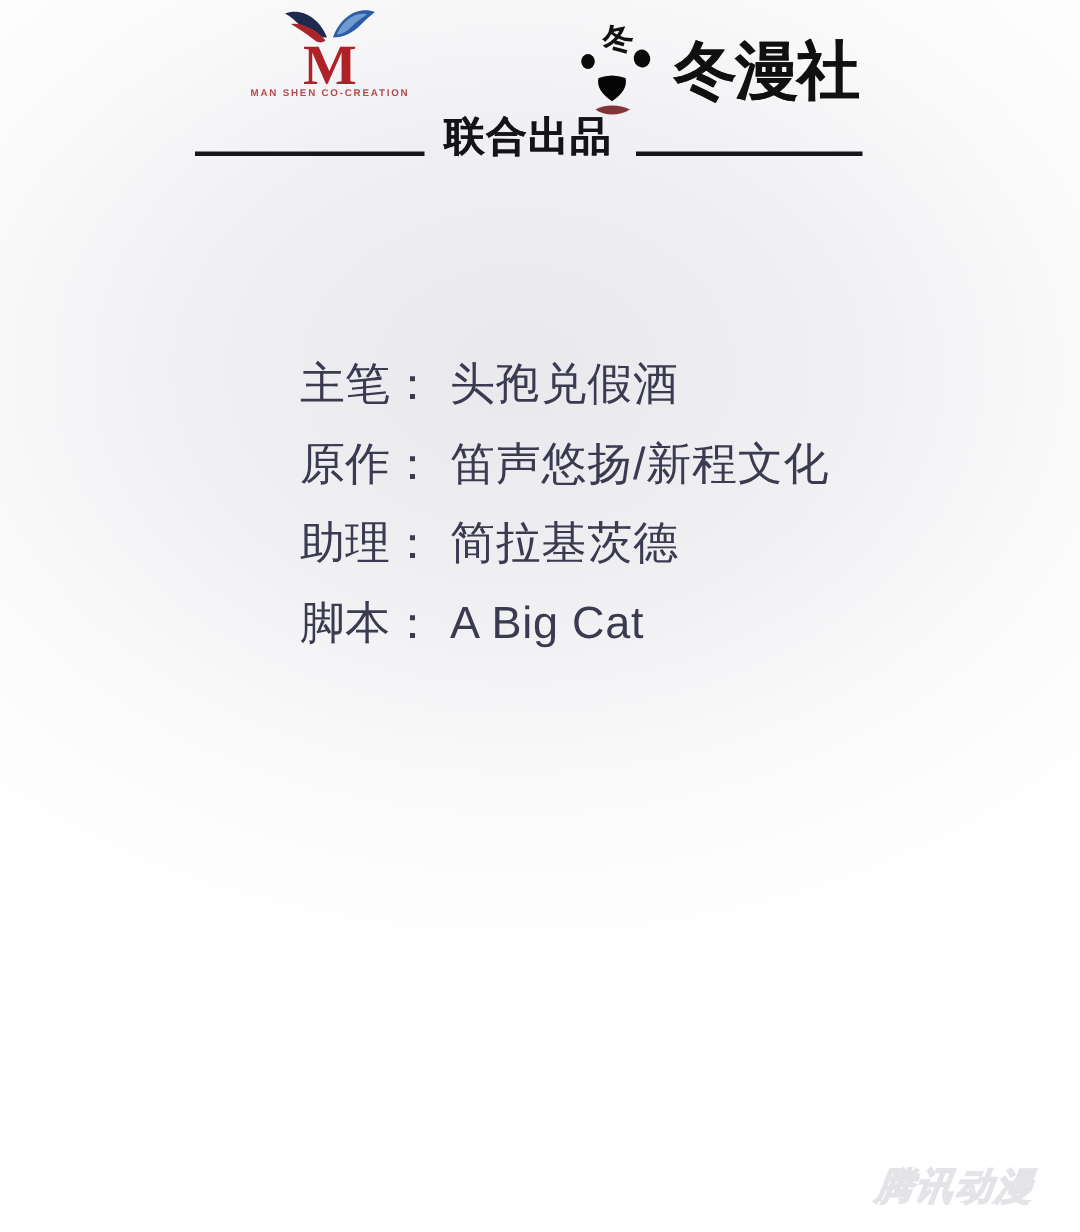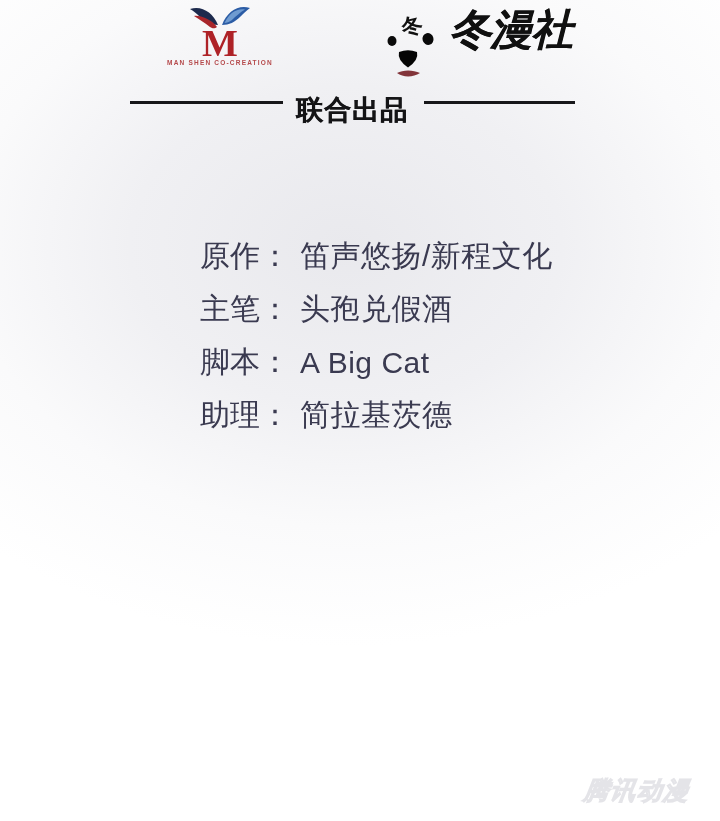--- a/index.html
+++ b/index.html
@@ -22,33 +22,32 @@
     letter-spacing:0px;white-space:nowrap;
   }
   .logo-left .en-name{
     font-size:6.5px;font-weight:bold;color:#b5494b;letter-spacing:1.2px;
     margin-top:1px;white-space:nowrap;
   }
 
   .logo-right{position:absolute;left:381px;top:6px;display:flex;align-items:flex-start;}
   .dogface{display:block;}
   .dm-name{
-    margin-left:-4px;margin-top:3px;
+    margin-left:-4px;margin-top:20px;
     font-size:42px;font-weight:900;color:#101010;line-height:1;
     font-family:"Liberation Sans", sans-serif;letter-spacing:-1px;white-space:nowrap;
     text-shadow:0.5px 0 #101010;
-    font-style:italic;
   }
 
   
   .divider-line{position:absolute;height:2.5px;background:#17171a;top:101px;}
   .divider-line.left{left:130px;width:153px;}
   .divider-line.right{left:424px;width:151px;}
   .joint-label{
-    position:absolute;left:294px;top:92px;width:116px;text-align:center;
+    position:absolute;left:294px;top:73px;width:116px;text-align:center;
     font-size:27px;font-weight:bold;color:#141416;letter-spacing:1px;white-space:nowrap;
     text-shadow:0.4px 0 #141416;
   }
 
   
   .credits{position:absolute;left:200px;top:230px;}
   .credit-row{display:flex;height:53px;align-items:center;}
   .credit-label{
     width:100px;flex:0 0 100px;
     font-size:30px;color:#3a3a50;white-space:nowrap;
@@ -102,32 +101,32 @@
     </svg>
     <div class="dm-name">冬漫社</div>
   </div>
 
   <div class="divider-line left"></div>
   <div class="joint-label">联合出品</div>
   <div class="divider-line right"></div>
 
   <div class="credits">
     <div class="credit-row">
+      <span class="credit-label">主笔：</span>
+      <span class="credit-value">头孢兑假酒</span>
+    </div>
+    <div class="credit-row">
       <span class="credit-label">原作：</span>
       <span class="credit-value">笛声悠扬/新程文化</span>
     </div>
     <div class="credit-row">
-      <span class="credit-label">主笔：</span>
-      <span class="credit-value">头孢兑假酒</span>
+      <span class="credit-label">助理：</span>
+      <span class="credit-value">简拉基茨德</span>
     </div>
     <div class="credit-row">
       <span class="credit-label">脚本：</span>
       <span class="credit-value">A Big Cat</span>
-    </div>
-    <div class="credit-row">
-      <span class="credit-label">助理：</span>
-      <span class="credit-value">简拉基茨德</span>
     </div>
   </div>
 
   <div class="watermark">腾讯动漫</div>
 
 </div>
 
 </body></html>

